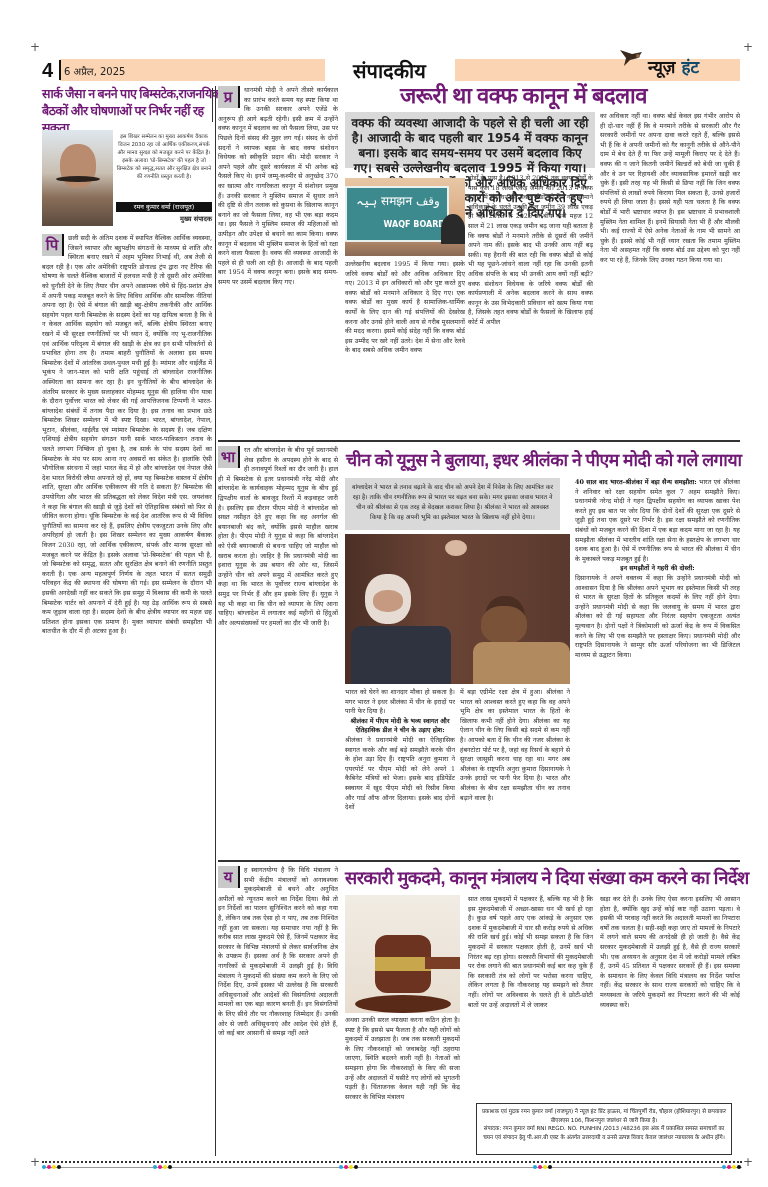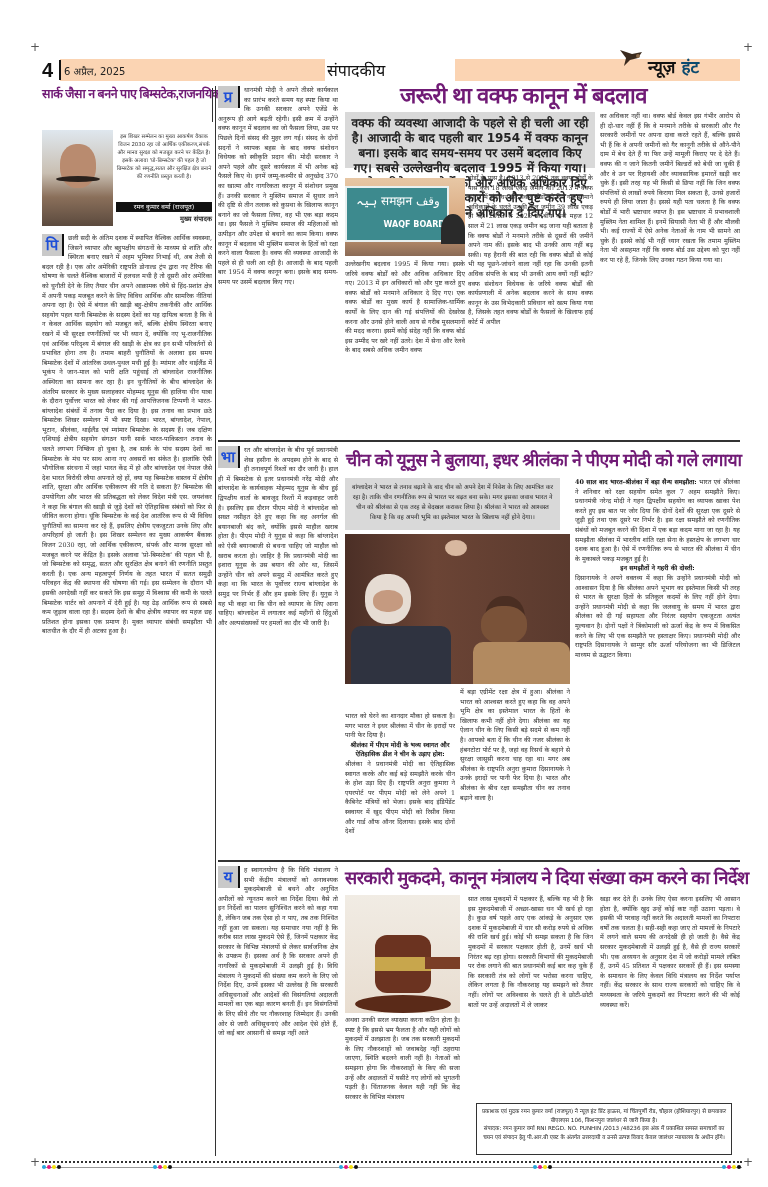--- a/index.html
+++ b/index.html
@@ -3,27 +3,27 @@
 <meta charset="utf-8">
 <style>
   * { box-sizing: border-box; margin: 0; padding: 0; }
   html, body { width: 768px; height: 1187px; background: #fff; overflow: hidden; }
   body { position: relative; font-family: "DejaVu Sans", sans-serif; color: #222; }
   .crop { position: absolute; color: #555; font-size: 12px; line-height: 12px; font-family: "DejaVu Sans", sans-serif; }
   .hdr-band { position: absolute; top: 59px; height: 22px; background: #fbd4b3; }
   .page-num { position: absolute; left: 42px; top: 58px; font-size: 20px; font-weight: bold; font-family: "Liberation Sans", sans-serif; color: #111; line-height: 24px; }
   .hdr-sep { position: absolute; left: 59px; top: 60px; width: 2px; height: 20px; background: #111; }
   .hdr-date { position: absolute; left: 64px; top: 64px; font-size: 10px; color: #222; }
-  .section-title { position: absolute; left: 327px; top: 60px; font-size: 16px; font-weight: normal; color: #111; line-height: 22px; }
+  .section-title { position: absolute; left: 353px; top: 60px; font-size: 20px; font-weight: bold; color: #111; line-height: 22px; }
   .logo { position: absolute; left: 648px; top: 55px; font-size: 17px; font-weight: bold; line-height: 24px; }
   .logo .a { color: #111; } .logo .b { color: #0c4a6e; }
   .bird { position: absolute; left: 618px; top: 48px; width: 26px; height: 20px; }
   .headline { position: absolute; font-family: "Liberation Sans", sans-serif; font-weight: bold; color: #701a75; letter-spacing: -0.5px; }
   .col { position: absolute; font-size: 6.4px; line-height: 9.6px; color: #333; text-align: justify; overflow: hidden; font-family: "DejaVu Serif", serif; }
-  .dropcap { float: left; width: 22px; height: 22px; background: #c9c9c9; font-weight: bold; font-size: 15px; line-height: 22px; text-align: center; margin: 0 4px 1px 0; color: #1d4ed8; font-family: "Liberation Sans", sans-serif; border-right: 2px solid #111; }
+  .dropcap { float: left; width: 22px; height: 22px; background: #c9c9c9; font-weight: bold; font-size: 15px; line-height: 22px; text-align: center; margin: 0 4px 1px 0; color: #701a75; font-family: "Liberation Sans", sans-serif; border-right: 2px solid #111; }
   .summary { position: absolute; background: #d9d9d9; font-size: 12px; line-height: 15px; text-align: center; padding: 4px 6px; color: #222; font-family: "DejaVu Sans", sans-serif; }
   .vline { position: absolute; width: 1px; background: #333; }
   .hline { position: absolute; height: 1px; background: #333; }
   .photo { position: absolute; overflow: hidden; }
   .byline-box { position: absolute; left: 126px; top: 222px; width: 91px; height: 10px; background: #111; color: #fff; font-size: 6.5px; text-align: center; line-height: 10px; }
   .byline-role { position: absolute; left: 126px; top: 234px; width: 91px; font-size: 6.5px; text-align: right; font-weight: bold; color: #222; }
   .author-note { position: absolute; left: 127px; top: 160px; width: 92px; font-size: 5.4px; line-height: 8px; text-align: center; color: #333; }
   .imprint { position: absolute; left: 476px; top: 1103px; width: 256px; height: 52px; border: 1px solid #333; font-size: 5.6px; line-height: 8.5px; text-align: center; padding: 3px 4px; color: #222; }
   .bold-lead { font-weight: bold; color: #111; }
   .reg-dots { position: absolute; top: 1165px; display: flex; gap: 1px; }
@@ -49,20 +49,21 @@
   <path d="M2 2 L14 6 L24 4 L20 10 L12 12 L6 18 L8 10 Z" fill="#3a2a1e"></path>
   <circle cx="20" cy="8" r="2" fill="#8a6a4a"></circle>
 </svg>
 <div class="logo">
   <span class="a">न्यूज़</span>
   <span class="b">हंट</span>
 </div>
 
 <div class="headline" style="left:42px;top:86px;width:180px;font-size:12.5px;line-height:17px;">
   <div>सार्क जैसा न बनने पाए बिम्सटेक,राजनयिक</div>
+  <div>बैठकों और घोषणाओं पर निर्भर नहीं रह सकता</div>
 </div>
 <div class="vline" style="left:212px;top:88px;height:34px;"></div>
 <div class="photo" style="left:42px;top:130px;width:71px;height:96px;background:linear-gradient(180deg,#dfe7ee 0%,#c9bfb2 45%,#8a6f5a 70%,#5b4a3e 100%);">
   <div style="position:absolute;left:18px;top:14px;width:36px;height:44px;border-radius:45%;background:#b98b6f;"></div>
   <div style="position:absolute;left:14px;top:46px;width:44px;height:6px;border-radius:50%;background:#2a211c;"></div>
 </div>
 <div class="author-note" style="left:116px;top:132px;width:96px;">इस शिखर सम्मेलन का मुख्य आकर्षण वैकाक विजन 2030 रहा जो आर्थिक एकीकरण,संपर्क और मानव सुरक्षा को मजबूत करने पर केंद्रित है। इसके अलावा 'प्रो-बिम्सटेक' की पहल है जो बिम्सटेक को समृद्ध,सतत और सुरक्षित क्षेत्र बनाने की रणनीति प्रस्तुत करती है।</div>
 <div class="byline-box" style="left:116px;top:202px;width:96px;">रमन कुमार वर्मा (राजपूत)</div>
 <div class="byline-role" style="left:116px;top:214px;width:96px;">मुख्य संपादक</div>
 <div class="col" style="left:42px;top:234px;width:170px;height:898px;">
@@ -96,21 +97,21 @@
 <div class="summary" style="left:345px;top:478px;width:215px;height:52px;font-size:6.2px;line-height:10px;">बांग्लादेश ने भारत से तनाव बढ़ाने के बाद चीन को अपने देश में निवेश के लिए आमंत्रित कर रहा है। ताकि चीन रणनीतिक रूप से भारत पर बढ़त बना सके। मगर इसका जवाब भारत ने चीन को श्रीलंका से एक तरह से बेदखल कराकर लिया है। श्रीलंका ने भारत को आश्वस्त किया है कि वह अपनी भूमि का इस्तेमाल भारत के खिलाफ नहीं होने देगा।।</div>
 <div class="photo" style="left:345px;top:534px;width:225px;height:150px;background:linear-gradient(90deg,#4b2f26 0%,#6b4435 40%,#5a3a2e 100%);">
   <div style="position:absolute;left:20px;top:40px;width:46px;height:50px;border-radius:45%;background:#e6dcd3;"></div>
   <div style="position:absolute;left:28px;top:56px;width:30px;height:22px;border-radius:45%;background:#c59a80;"></div>
   <div style="position:absolute;left:6px;top:92px;width:100px;height:58px;background:#2f3340;border-radius:10px 10px 0 0;"></div>
   <div style="position:absolute;left:140px;top:62px;width:40px;height:48px;border-radius:45%;background:#4a2e22;"></div>
   <div style="position:absolute;left:136px;top:72px;width:46px;height:38px;border-radius:45%;background:#7a5238;"></div>
   <div style="position:absolute;left:128px;top:108px;width:97px;height:42px;background:#b28a60;border-radius:10px 10px 0 0;"></div>
   <div style="position:absolute;left:100px;top:6px;width:22px;height:16px;border-radius:50%;background:#d8b8a0;"></div>
 </div>
-<div class="col" style="left:345px;top:688px;width:110px;height:170px;margin-top:24px;">
+<div class="col" style="left:345px;top:688px;width:110px;height:170px;">
   <span>भारत को घेरने का शानदार मौका हो सकता है। मगर भारत ने इधर श्रीलंका में चीन के इरादों पर पानी फेर दिया है।</span>
   <span class="bold-lead" style="display:block;text-align:center;">श्रीलंका में पीएम मोदी के भव्य स्वागत और ऐतिहासिक डील ने चीन के उड़ाए होश:</span>
   <span>श्रीलंका ने प्रधानमंत्री मोदी का ऐतिहासिक स्वागत करके और कई बड़े समझौते करके चीन के होश उड़ा दिए हैं। राष्ट्रपति अनुरा कुमारा ने एयरपोर्ट पर पीएम मोदी को लेने अपने 1 कैबिनेट मंत्रियों को भेजा। इसके बाद इंडिपेंडेंट स्क्वायर में खुद पीएम मोदी को रिसीव किया और गार्ड ऑफ ऑनर दिलाया। इसके बाद दोनों देशों</span>
 </div>
 <div class="col" style="left:460px;top:688px;width:110px;height:170px;">में बड़ा एग्रीमेंट रक्षा क्षेत्र में हुआ। श्रीलंका ने भारत को आश्वस्त करते हुए कहा कि वह अपने भूमि क्षेत्र का इस्तेमाल भारत के हितों के खिलाफ कभी नहीं होने देगा। श्रीलंका का यह ऐलान चीन के लिए किसी बड़े सदमे से कम नहीं है। आपको बता दें कि चीन की नजर श्रीलंका के हंबनटोटा पोर्ट पर है, जहां वह रिसर्च के बहाने से सुरक्षा जासूसी करना चाह रहा था। मगर अब श्रीलंका के राष्ट्रपति अनुरा कुमारा दिसानायके ने उनके इरादों पर पानी फेर दिया है। भारत और श्रीलंका के बीच रक्षा समझौता चीन का तनाव बढ़ाने वाला है।</div>
 <div class="col" style="left:575px;top:478px;width:165px;height:380px;">
   <span class="bold-lead">40 साल बाद भारत-श्रीलंका में बड़ा सैन्य समझौता:</span>
   <span>भारत एवं श्रीलंका ने शनिवार को रक्षा सहयोग समेत कुल 7 अहम समझौते किए। प्रधानमंत्री नरेन्द्र मोदी ने गहन द्विपक्षीय सहयोग का व्यापक खाका पेश करते हुए इस बात पर जोर दिया कि दोनों देशों की सुरक्षा एक दूसरे से जुड़ी हुई तथा एक दूसरे पर निर्भर है। इस रक्षा समझौते को रणनीतिक संबंधों को मजबूत करने की दिशा में एक बड़ा कदम माना जा रहा है। यह समझौता श्रीलंका में भारतीय शांति रक्षा सेना के हस्तक्षेप के लगभग चार दशक बाद हुआ है। ऐसे में रणनीतिक रूप से भारत की श्रीलंका में चीन के मुकाबले पकड़ मजबूत हुई है।</span>
   <span class="bold-lead" style="display:block;text-align:center;">इन समझौतों ने गहरी की दोस्ती:</span>
   <span>दिसानायके ने अपने वक्तव्य में कहा कि उन्होंने प्रधानमंत्री मोदी को आश्वासन दिया है कि श्रीलंका अपने भूभाग का इस्तेमाल किसी भी तरह से भारत के सुरक्षा हितों के प्रतिकूल कदमों के लिए नहीं होने देगा। उन्होंने प्रधानमंत्री मोदी से कहा कि जलवायु के समय में भारत द्वारा श्रीलंका को दी गई सहायता और निरंतर सहयोग एकजुटता अत्यंत मूल्यवान है। दोनों पक्षों ने त्रिंकोमाली को ऊर्जा केंद्र के रूप में विकसित करने के लिए भी एक समझौते पर हस्ताक्षर किए। प्रधानमंत्री मोदी और राष्ट्रपति दिसानायके ने साम्पुर सौर ऊर्जा परियोजना का भी डिजिटल माध्यम से उद्घाटन किया।</span>

